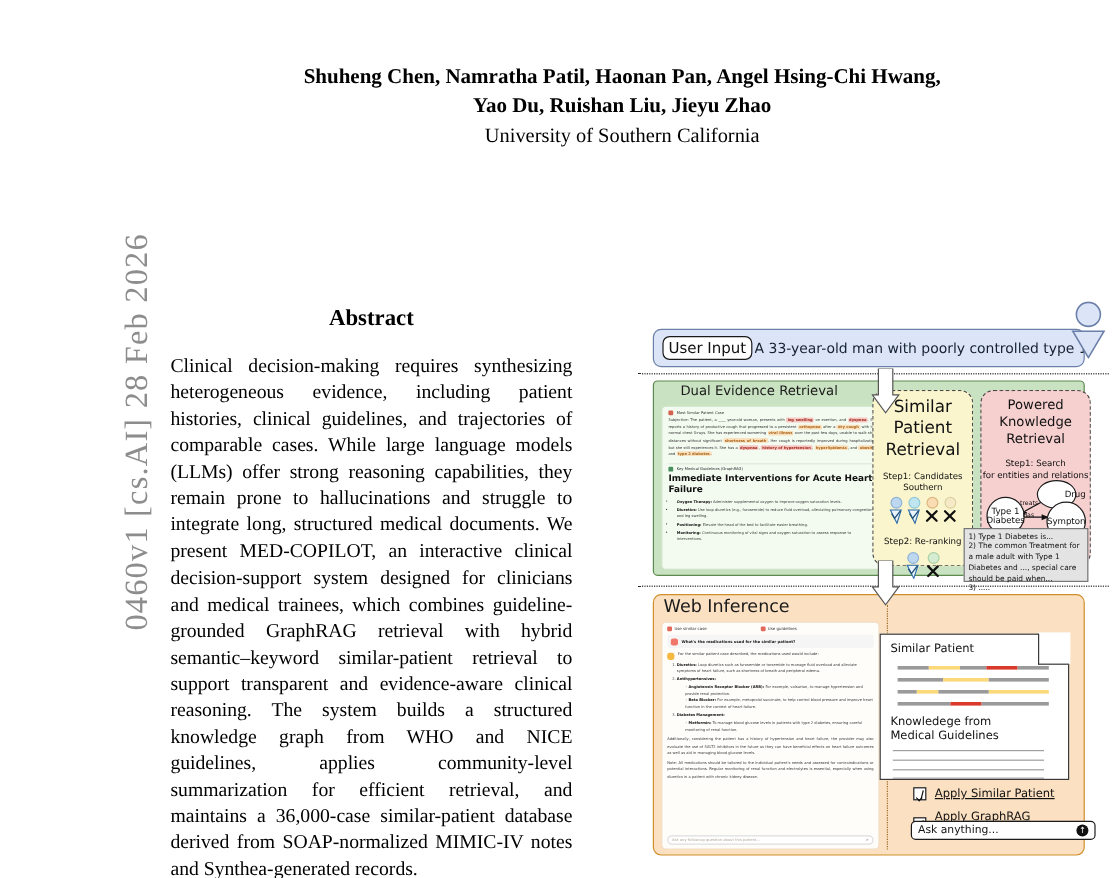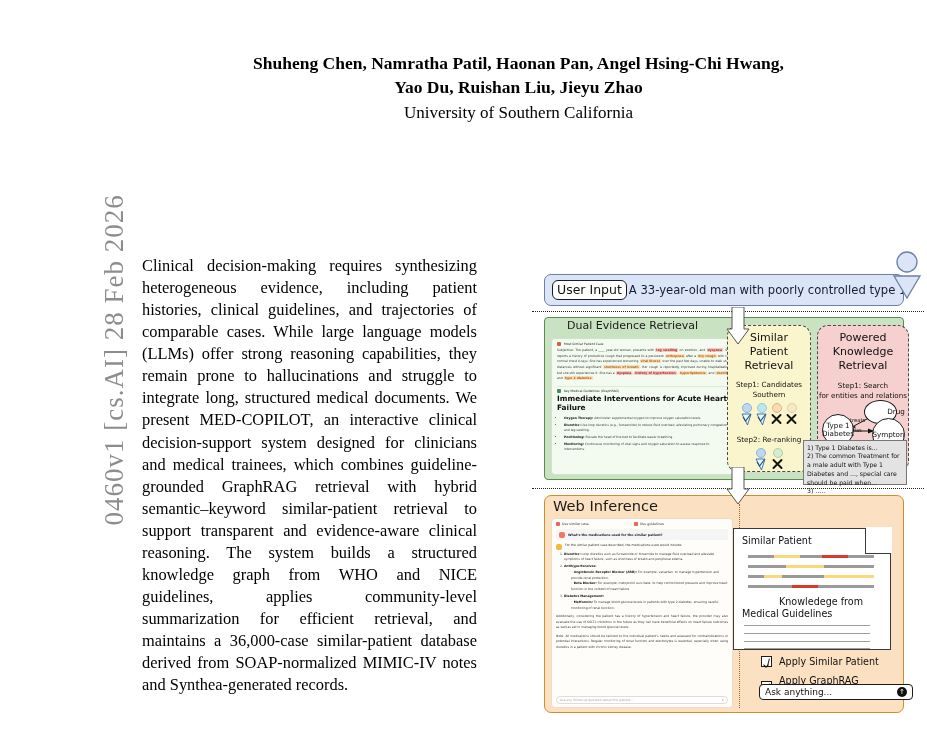--- a/index.html
+++ b/index.html
@@ -123,21 +123,21 @@
     position:absolute; right:1.5px; bottom:4px; width:3.5px; height:22px;
     border:0.7px solid #8a8a8a; background:#fff;
   }
 
   
   .simpanel {
     position:absolute; left:200px; top:68px; width:84px; height:147px;
     background:#fbf5cd; border:1.4px dashed #4a4a4a; border-radius:11px;
     text-align:center; padding-top:5px;
   }
-  .sp-title { font-size:11px; color:#111; line-height:1.28; }
+  .sp-title { font-size:14px; color:#111; line-height:1.28; }
   .sp-step { font-size:7.2px; color:#111; margin-top:7px; line-height:1.3;}
   .dotrow { display:flex; justify-content:center; gap:5px; margin-top:4px; }
   .dot { width:10px; height:10px; border-radius:50%; }
   .d-blue { background:#bcd7ef; border:0.8px solid #8fb4d6;}
   .d-cyan { background:#bfe6f0; border:0.8px solid #92c9d8;}
   .d-org  { background:#fadcb3; border:0.8px solid #dcb77e;}
   .d-pal  { background:#f6eac6; border:0.8px solid #ddd0a4;}
   .d-grn  { background:#d6ecd2; border:0.8px solid #aad0a4;}
   .markrow { display:flex; justify-content:center; gap:4px; margin-top:0px; height:14px; align-items:flex-start;}
 
@@ -227,21 +227,21 @@
   }
   .chkbox:after{
     content:""; position:absolute; left:2px; top:1px; width:4px;height:8px;
     border-right:1.4px solid #111; transform: rotate(14deg);
   }
   .chkbox:before{
     content:""; position:absolute; left:1.5px; top:5.5px; width:3px;height:3px;
     border-left:1.4px solid #111; border-bottom:1.4px solid #111;
     transform: rotate(-45deg);
   }
-  .chk-lbl { font-size:9.6px; color:#111; }
+  .chk-lbl { font-size:9.6px; color:#111;text-decoration:underline; }
 
   .askbar {
     position:absolute; left:214px; bottom:12px; width:154px; height:16px;
     background:#fff; border:1.2px solid #1b1b1b; border-radius:4px;
     display:flex; align-items:center; justify-content:space-between;
     padding:0 5px; font-size:9px; color:#111;
   }
   .ask-send {
     width:10px;height:10px;border-radius:50%;background:#111;color:#fff;
     display:flex;align-items:center;justify-content:center;font-size:7px; flex:none;
@@ -262,20 +262,21 @@
 
   <div class="authors">
     <div>Shuheng Chen, Namratha Patil, Haonan Pan, Angel Hsing-Chi Hwang,</div>
     <div>Yao Du, Ruishan Liu, Jieyu Zhao</div>
     <div class="affiliation">University of Southern California</div>
   </div>
 
   <div class="columns">
 
     <div class="col-left">
+      <div class="abstract-head">Abstract</div>
       <div class="abstract-body">Clinical decision-making requires synthesizing heterogeneous evidence, including patient histories, clinical guidelines, and trajectories of comparable cases. While large language models (LLMs) offer strong reasoning capabilities, they remain prone to hallucinations and struggle to integrate long, structured medical documents. We present MED-COPILOT, an interactive clinical decision-support system designed for clinicians and medical trainees, which combines guideline-grounded GraphRAG retrieval with hybrid semantic–keyword similar-patient retrieval to support transparent and evidence-aware clinical reasoning.  The system builds a structured knowledge graph from WHO and NICE guidelines, applies community-level summarization for efficient retrieval, and maintains a 36,000-case similar-patient database derived from SOAP-normalized MIMIC-IV notes and Synthea-generated records.</div>
     </div>
 
     <div class="col-right">
       <div class="fig">
 
         <div class="userbar">
           <span class="uin-label">User Input</span>
           <span class="uin-text">A 33-year-old man with poorly controlled type 1 diabetes...</span>
         </div>
@@ -488,21 +489,21 @@
 
             <div class="lineblk g" style="top:46px; left:14px; width:16px;"></div>
             <div class="lineblk y" style="top:46px; left:30px; width:18px;"></div>
             <div class="lineblk g" style="top:46px; left:48px; width:42px;"></div>
             <div class="lineblk y" style="top:46px; left:90px; width:50px;"></div>
 
             <div class="lineblk g" style="top:56px; left:14px; width:44px;"></div>
             <div class="lineblk r" style="top:56px; left:58px; width:26px;"></div>
             <div class="lineblk g" style="top:56px; left:84px; width:56px;"></div>
 
-            <div class="doc-h" style="top:67px;margin-left:37px;">Knowledege from</div>
+            <div class="doc-h" style="top:67px;">Knowledege from</div>
             <div class="doc-h" style="top:79px;">Medical Guidelines</div>
 
             <div class="plainline" style="top:96px; width:126px;"></div>
             <div class="plainline" style="top:104px; width:126px;"></div>
             <div class="plainline" style="top:112px; width:126px;"></div>
             <div class="plainline" style="top:119px; width:126px;"></div>
           </div>
 
           <div class="chk-row" style="left:216px; top:160px;">
             <span class="chkbox"></span>

